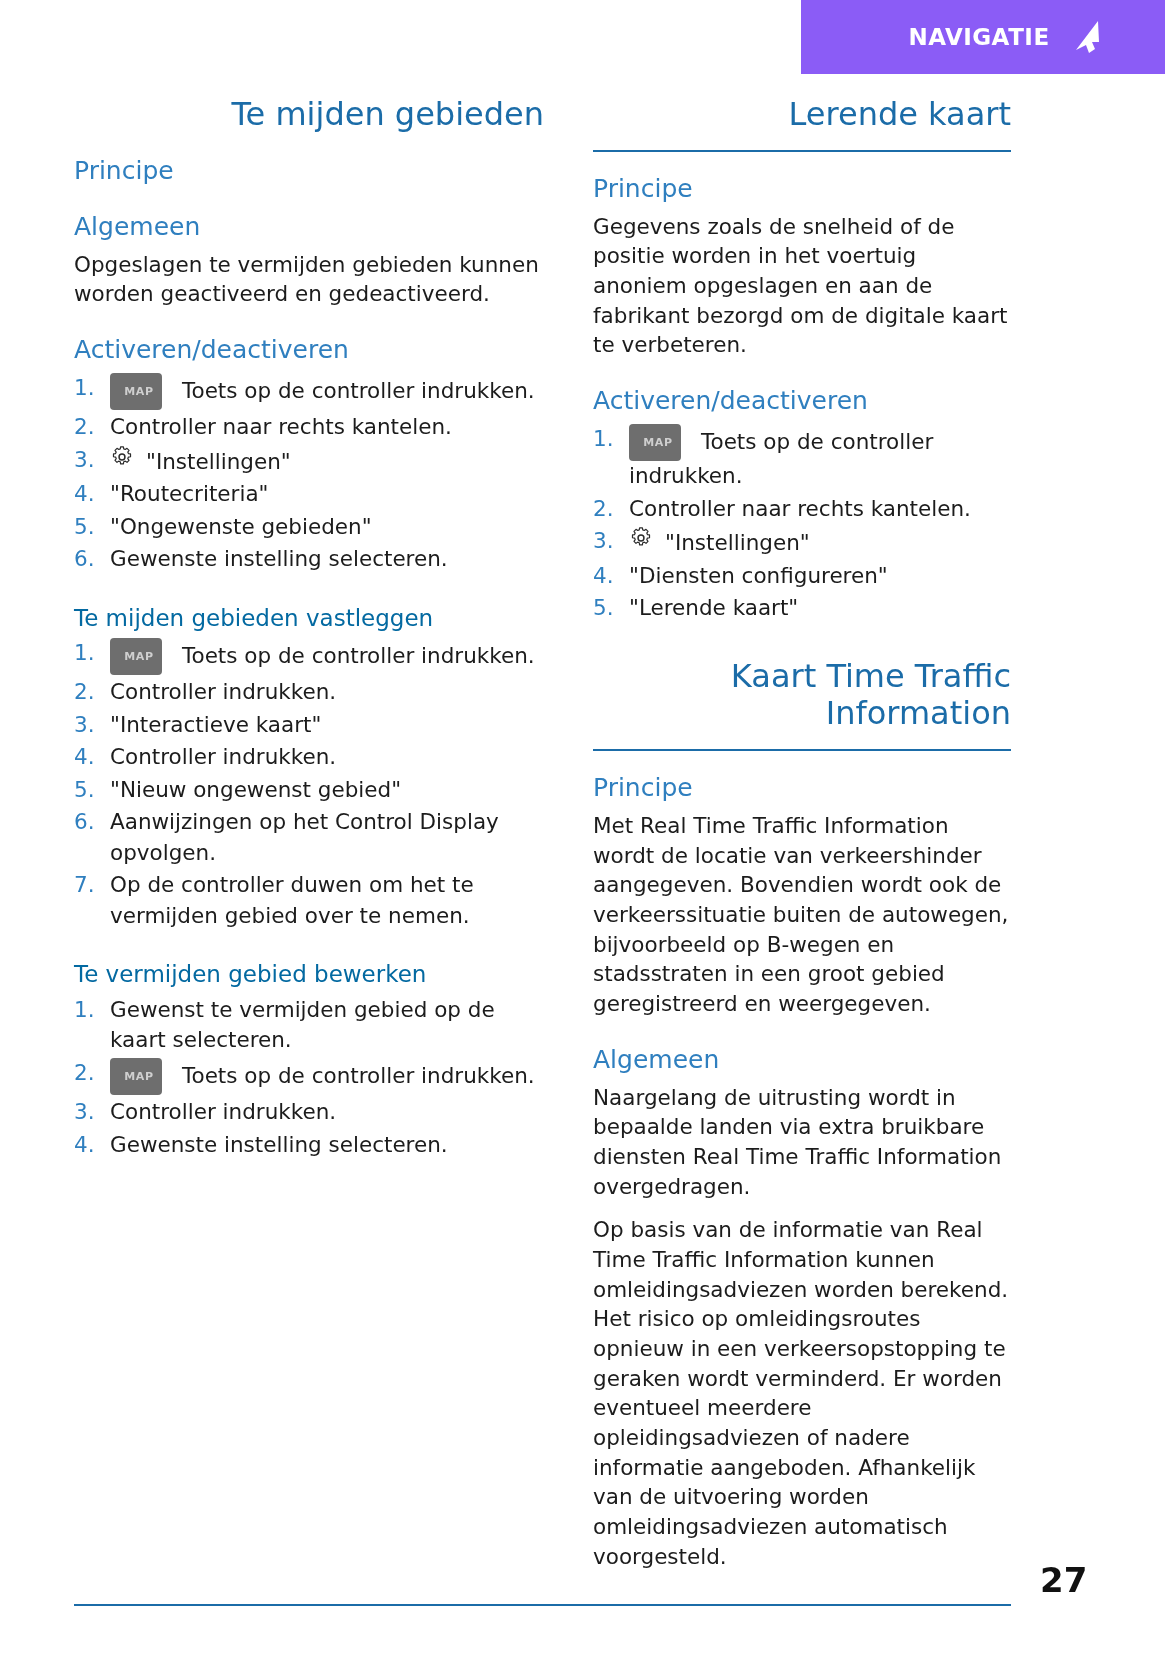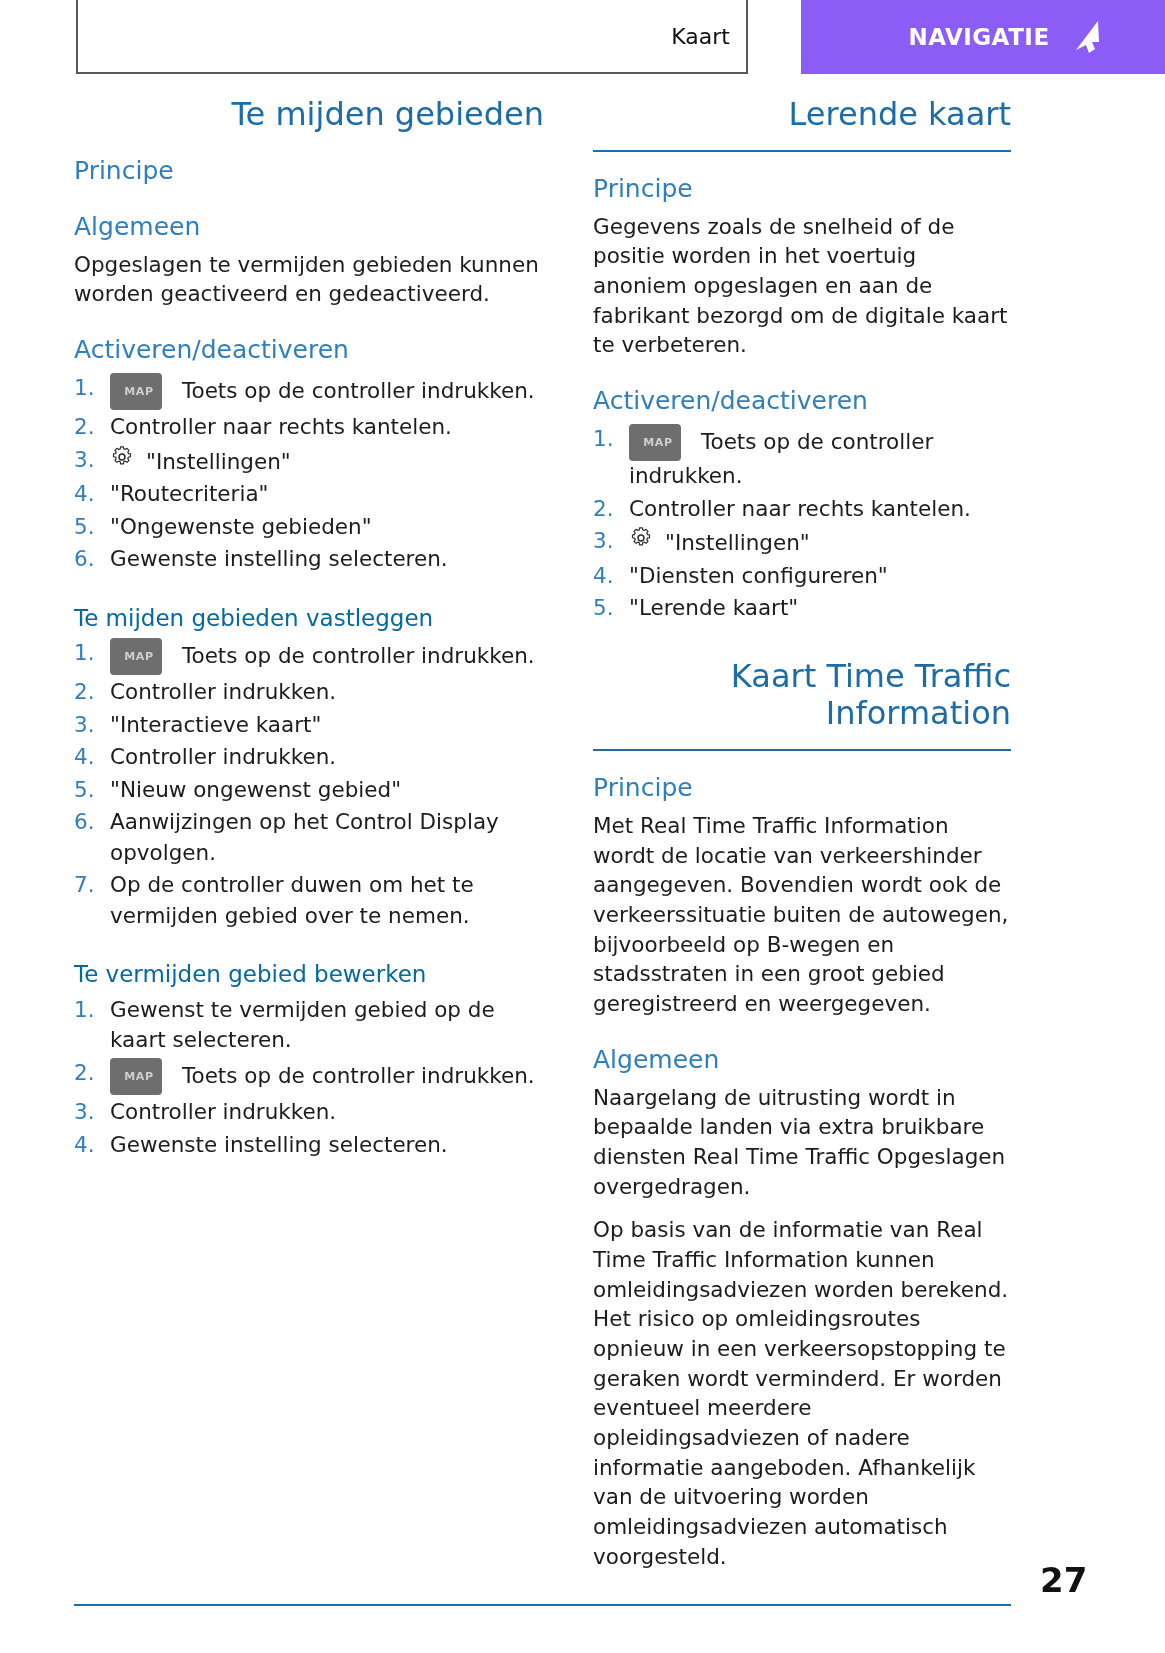--- a/index.html
+++ b/index.html
@@ -99,23 +99,20 @@
   }
   .page-number {
     position:absolute; left:1040px; top:0px; width:80px;
     font-size:34px; font-weight:bold; color:#111; text-align:left;
   }
 </style>
 </head>
 <body>
 
 <div class="header">
-  <div class="header-box">
-    <span class="header-box-label">Kaart</span>
-  </div>
   <div class="header-banner">
     <span class="header-banner-label">NAVIGATIE</span>
     <svg class="nav-arrow" viewBox="0 0 30 34">
       <polygon points="26,1 4,30 14,25 17,33 23,29 20,22 27,22" fill="#ffffff"></polygon>
     </svg>
   </div>
 </div>
 
 <div class="page">
 
@@ -250,21 +247,21 @@
           <span class="step-body"><span>"Lerende kaart"</span></span>
         </li>
       </ol>
 
     <h1 class="chapter ruled" style="margin-top:34px;">Kaart Time Traffic Information</h1>
 
     <h2 class="section first">Principe</h2>
     <p class="body">Met Real Time Traffic Information wordt de locatie van verkeershinder aangegeven. Bovendien wordt ook de verkeerssituatie buiten de autowegen, bijvoorbeeld op B-wegen en stadsstraten in een groot gebied geregistreerd en weergegeven.</p>
 
     <h2 class="section">Algemeen</h2>
-    <p class="body">Naargelang de uitrusting wordt in bepaalde landen via extra bruikbare diensten Real Time Traffic Opgeslagen overgedragen.</p>
+    <p class="body">Naargelang de uitrusting wordt in bepaalde landen via extra bruikbare diensten Real Time Traffic Information overgedragen.</p>
     <p class="body">Op basis van de informatie van Real Time Traffic Information kunnen omleidingsadviezen worden berekend. Het risico op omleidingsroutes opnieuw in een verkeersopstopping te geraken wordt verminderd. Er worden eventueel meerdere opleidingsadviezen of nadere informatie aangeboden. Afhankelijk van de uitvoering worden omleidingsadviezen automatisch voorgesteld.</p>
 
   </div>
 </div>
 
 <div class="footer">
   <div class="footer-rule"></div>
   <div class="page-number">27</div>
 </div>
 

